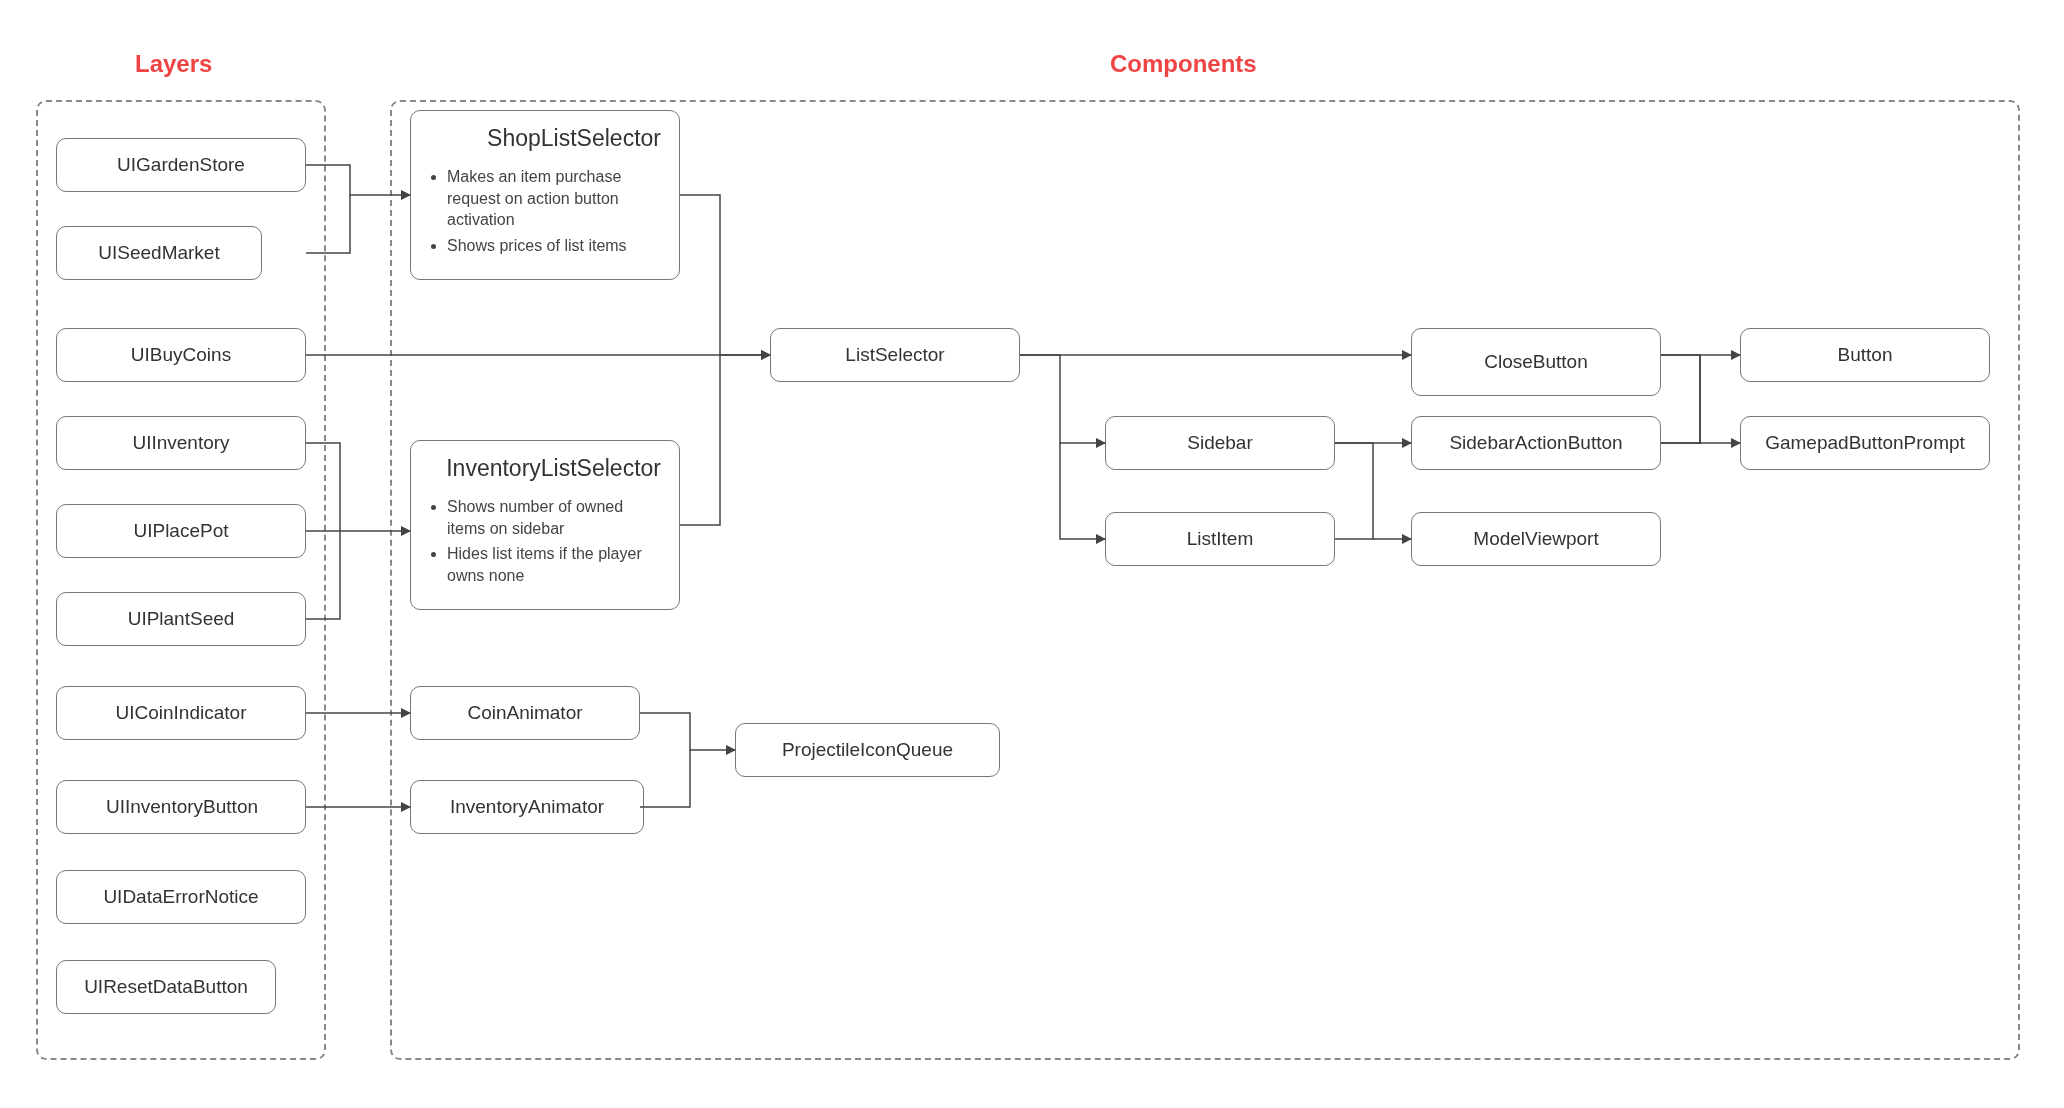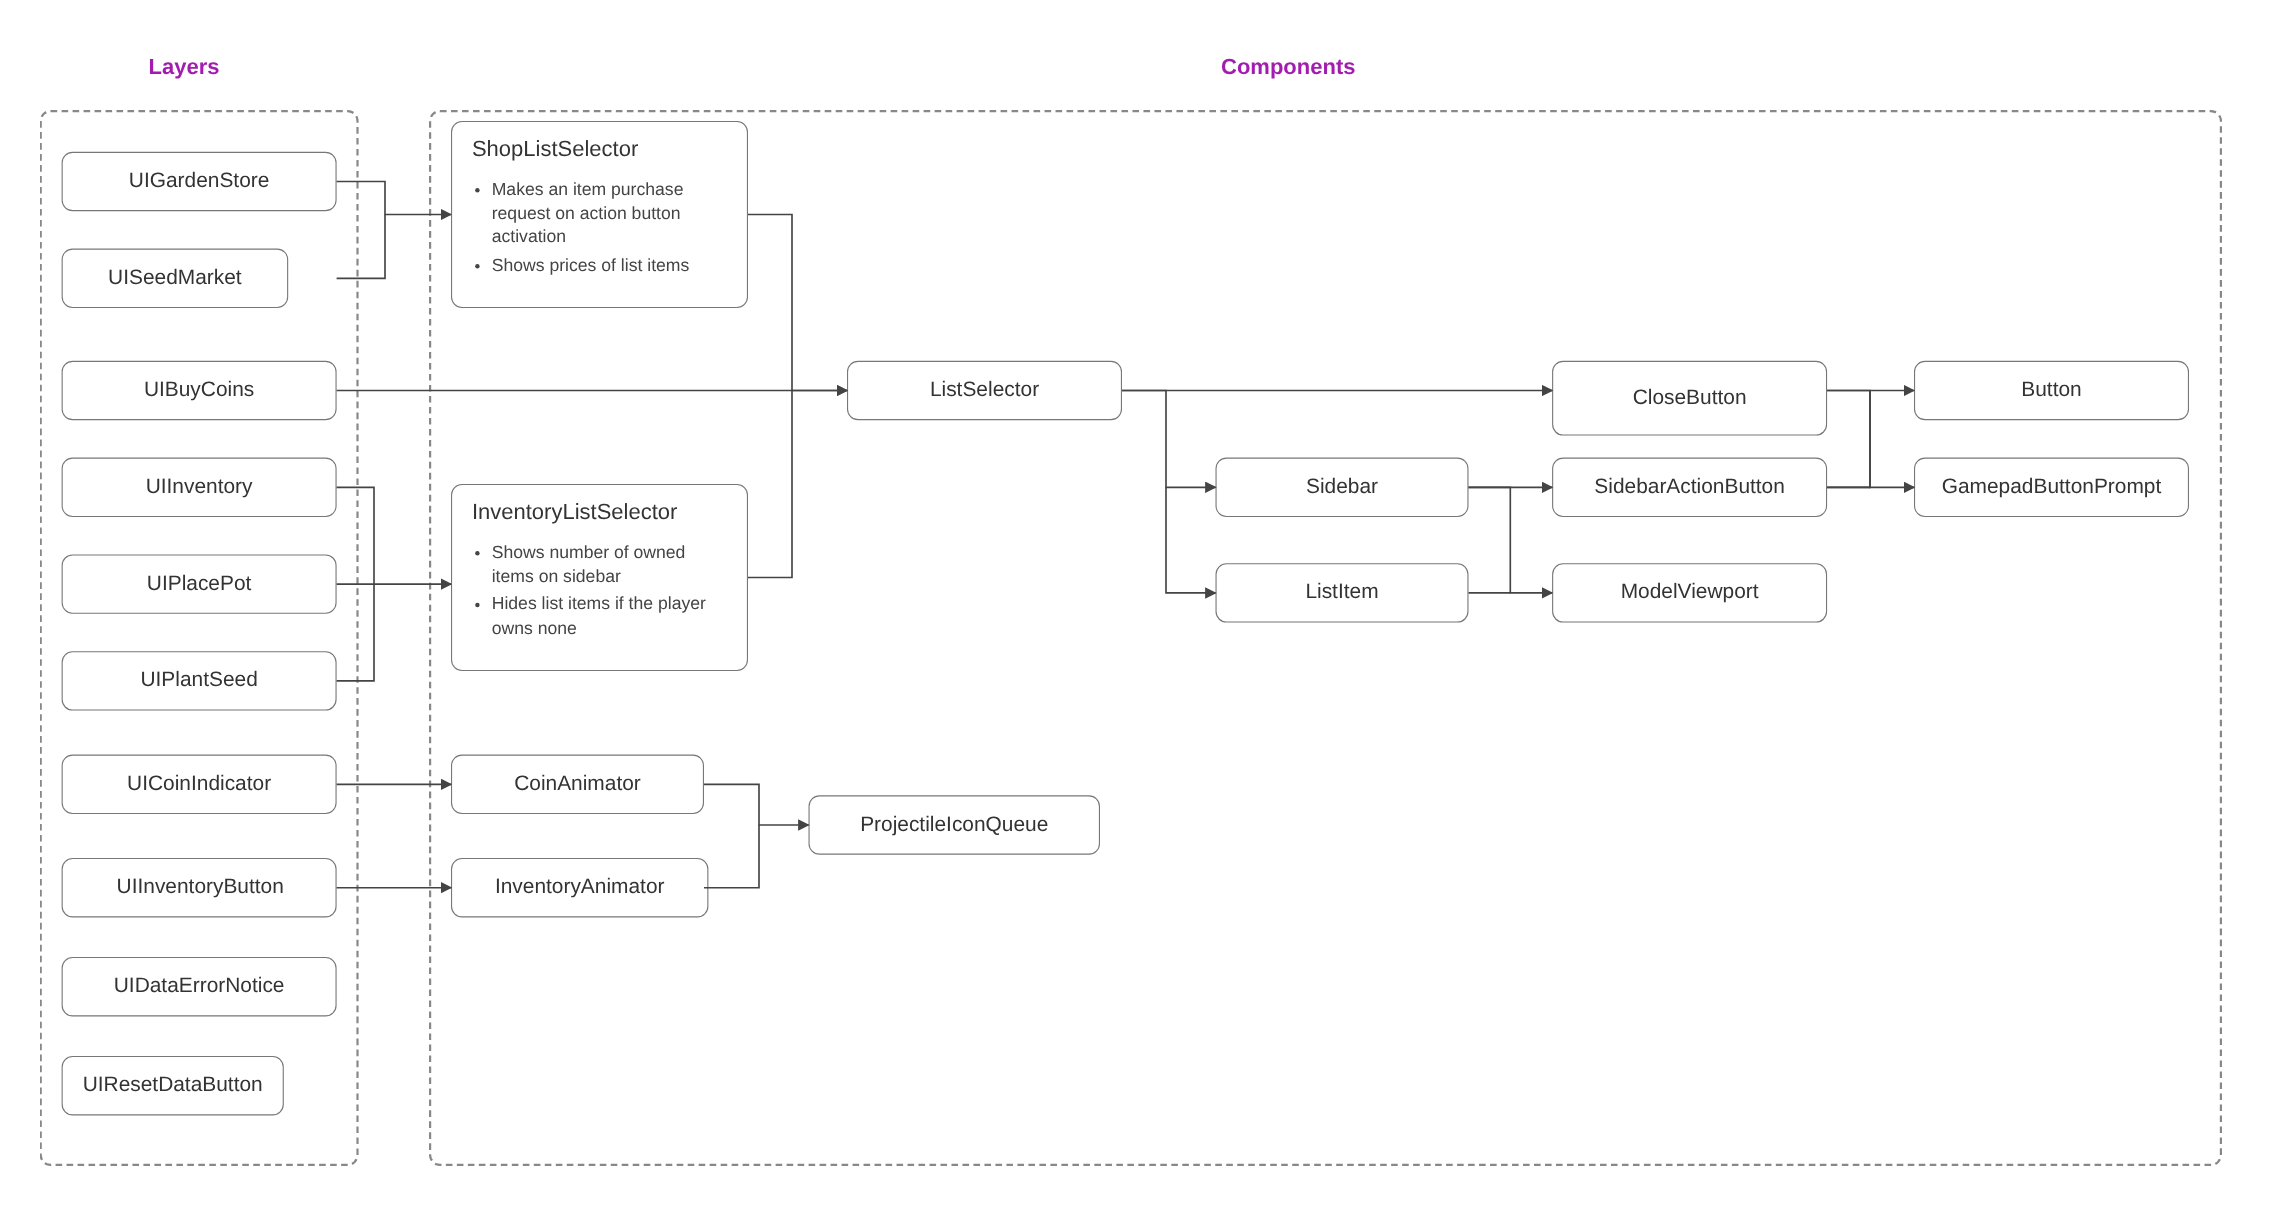--- a/index.html
+++ b/index.html
@@ -9,23 +9,23 @@
     font-family: Arial, Helvetica, sans-serif;
     color: #333333;
   }
   .canvas {
     position: relative;
     width: 2064px;
     height: 1108px;
   }
   .group-label {
     position: absolute;
-    font-size: 20px;
+    font-size: 24px;
     font-weight: 700;
-    color: #a21caf;
+    color: #ef4444;
   }
   .group-box {
     position: absolute;
     border: 2px dashed #888;
     border-radius: 10px;
     box-sizing: border-box;
   }
   .node {
     position: absolute;
     background: #ffffff;
@@ -41,22 +41,22 @@
     text-align: center;
   }
   .node-tall {
     flex-direction: column;
     align-items: stretch;
     justify-content: flex-start;
     text-align: left;
     padding: 14px 18px;
   }
   .node-tall .title {
-    text-align: left;
-    font-size: 20px;
+    text-align: right;
+    font-size: 23px;
     margin-bottom: 14px;
   }
   .node-tall ul {
     margin: 0;
     padding-left: 18px;
     font-size: 16px;
     line-height: 1.35;
     color: #444;
   }
   .node-tall li { margin-bottom: 4px; }
@@ -80,21 +80,21 @@
 
 <div class="node" style="left:56px; top:138px; width:250px; height:54px;">UIGardenStore</div>
 <div class="node" style="left:56px; top:226px; width:206px; height:54px;">UISeedMarket</div>
 <div class="node" style="left:56px; top:328px; width:250px; height:54px;">UIBuyCoins</div>
 <div class="node" style="left:56px; top:504px; width:250px; height:54px;">UIPlacePot</div>
 <div class="node" style="left:56px; top:416px; width:250px; height:54px;">UIInventory</div>
 <div class="node" style="left:56px; top:592px; width:250px; height:54px;">UIPlantSeed</div>
 <div class="node" style="left:56px; top:686px; width:250px; height:54px;">UICoinIndicator</div>
 <div class="node" style="left:56px; top:780px; width:250px; height:54px;padding-left:12px;">UIInventoryButton</div>
 <div class="node" style="left:56px; top:870px; width:250px; height:54px;">UIDataErrorNotice</div>
-<div class="node" style="left:56px; top:960px; width:202px; height:54px;">UIResetDataButton</div>
+<div class="node" style="left:56px; top:960px; width:220px; height:54px;">UIResetDataButton</div>
 
 <div class="node node-tall" style="left:410px; top:110px; width:270px; height:170px;">
   <div class="title">ShopListSelector</div>
   <ul>
     <li>Makes an item purchase request on action button activation</li>
     <li>Shows prices of list items</li>
   </ul>
 </div>
 
 <div class="node node-tall" style="left:410px; top:440px; width:270px; height:170px;">

